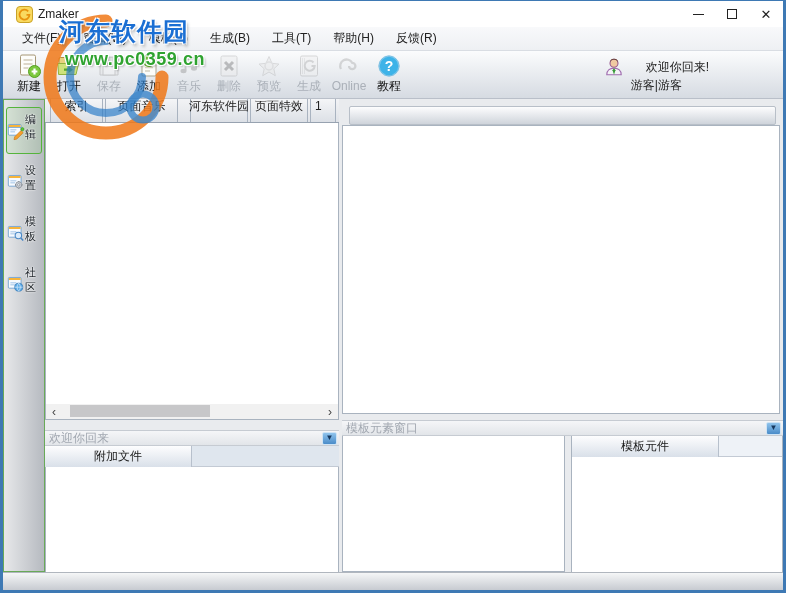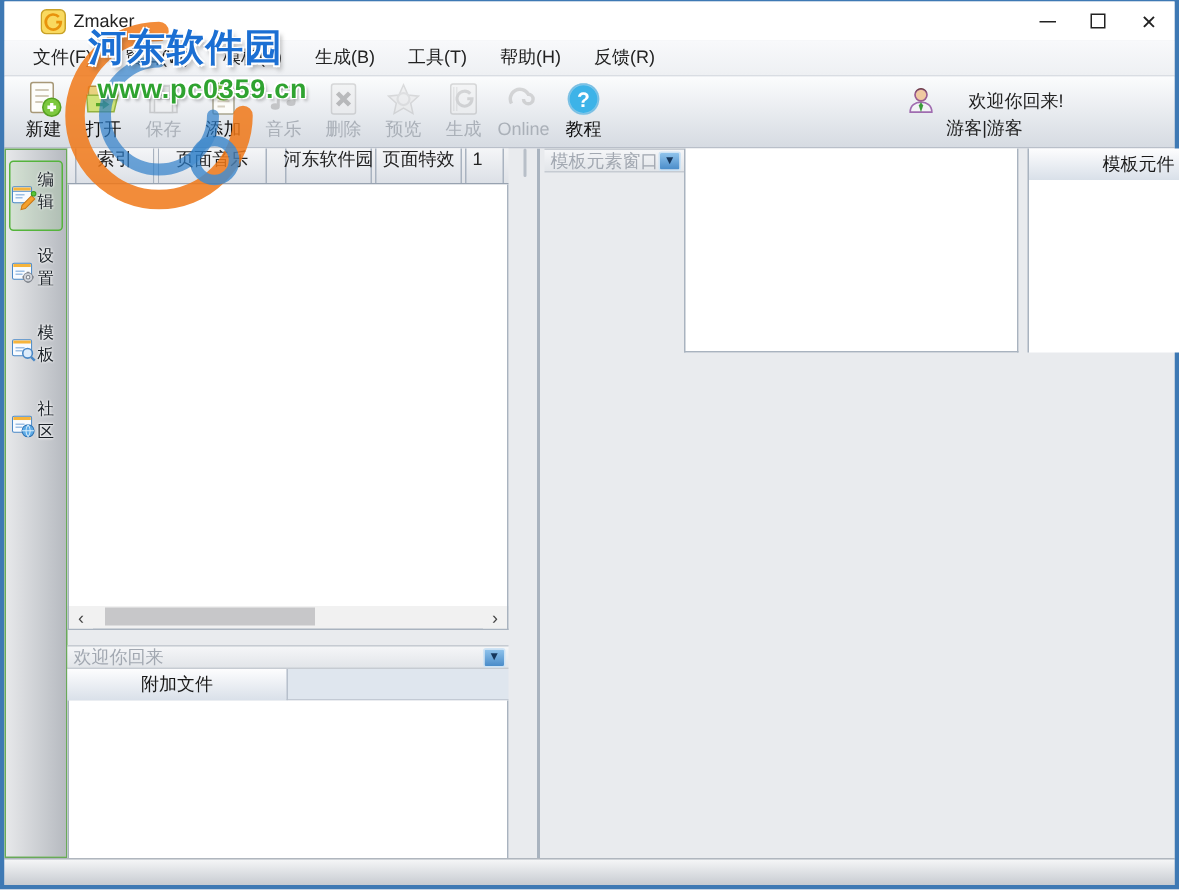--- a/index.html
+++ b/index.html
@@ -4,21 +4,21 @@
 <style>
   * { box-sizing: border-box; margin: 0; padding: 0; }
   html,body { width:786px; height:593px; overflow:hidden; font-family:"Liberation Sans","DejaVu Sans",sans-serif; }
   .window{
     position:relative; width:786px; height:593px;
     border-left:3px solid #3e79b4; border-right:3px solid #3e79b4;
     border-top:1px solid #3e79b4; border-bottom:3px solid #3e79b4;
     background:#e9ebee; display:flex; flex-direction:column;
   }
   
-  .titlebar{ height:26px; background:#fff; display:flex; align-items:center; padding-left:24px; flex:0 0 auto;}
+  .titlebar{ height:26px; background:#fff; display:flex; align-items:center; padding-left:13px; flex:0 0 auto;}
   .app-icon{ width:17px; height:17px; margin-right:5px; flex:0 0 auto;}
   .title-text{ font-size:12px; color:#222; }
   .tb-spacer{ flex:1; }
   .win-btn{ width:34px; height:26px; display:flex; align-items:center; justify-content:center; cursor:pointer; }
   .glyph-min{ width:11px; height:1px; background:#222; }
   .glyph-max{ width:10px; height:10px; border:1px solid #222; }
   .glyph-close{ font-size:13px; color:#222; font-weight:400; line-height:1; }
   
   .menubar{ height:24px; background:linear-gradient(#f8f9fb,#eef0f3); border-bottom:1px solid #d9dde3;
     display:flex; align-items:flex-start; padding-left:8px; flex:0 0 auto;}
@@ -42,21 +42,21 @@
   .sidebar{ width:42px; flex:0 0 auto; border:1px solid #69a958;
     background:linear-gradient(90deg,#e7e8ea,#b6bac0); display:flex; flex-direction:column; align-items:center; padding-top:7px;}
   .sb-item{ width:36px; height:47px; display:flex; flex-direction:row; align-items:center; margin-bottom:4px;
     border:1px solid transparent; border-radius:3px; cursor:pointer;}
   .sb-item.active{ border-color:#55b43c; background:rgba(130,205,100,.14); }
   .sb-item svg{ width:25px; height:25px; margin-top:2px;}
   .sb-label{ font-size:11px; color:#1a2026; margin-top:-7px; text-shadow:0 0 2px #fff,0 0 2px #fff; }
   
   .cols{ flex:1; display:flex; gap:3px; }
   .left-col{ width:294px; flex:0 0 auto; display:flex; flex-direction:column; }
-  .right-col{ flex:1; display:flex; }
+  .right-col{ flex:1; display:flex; flex-direction:column; }
   
   .tabrow{ height:24px; flex:0 0 auto; display:flex; align-items:flex-end; padding-left:5px;
     background:linear-gradient(#f2f3f5,#e0e3e8); border-bottom:1px solid #97a2b0; overflow:hidden;}
   .tab{ height:21px; font-size:12px; color:#222; display:flex; align-items:center; justify-content:center;
     background:linear-gradient(#fefefe,#dce0e6); border:1px solid #a9b3c0; border-bottom:none;
     border-radius:2px 2px 0 0; cursor:pointer; padding:16px 4px; white-space:nowrap;}
   .tab.t-idx{ width:53px;}
   .tab.t-mag{ width:73px; margin-left:2px;}
   .tab.t-mus{ width:58px; margin-left:12px;}
   .tab.t-fx { width:58px; margin-left:2px;}

